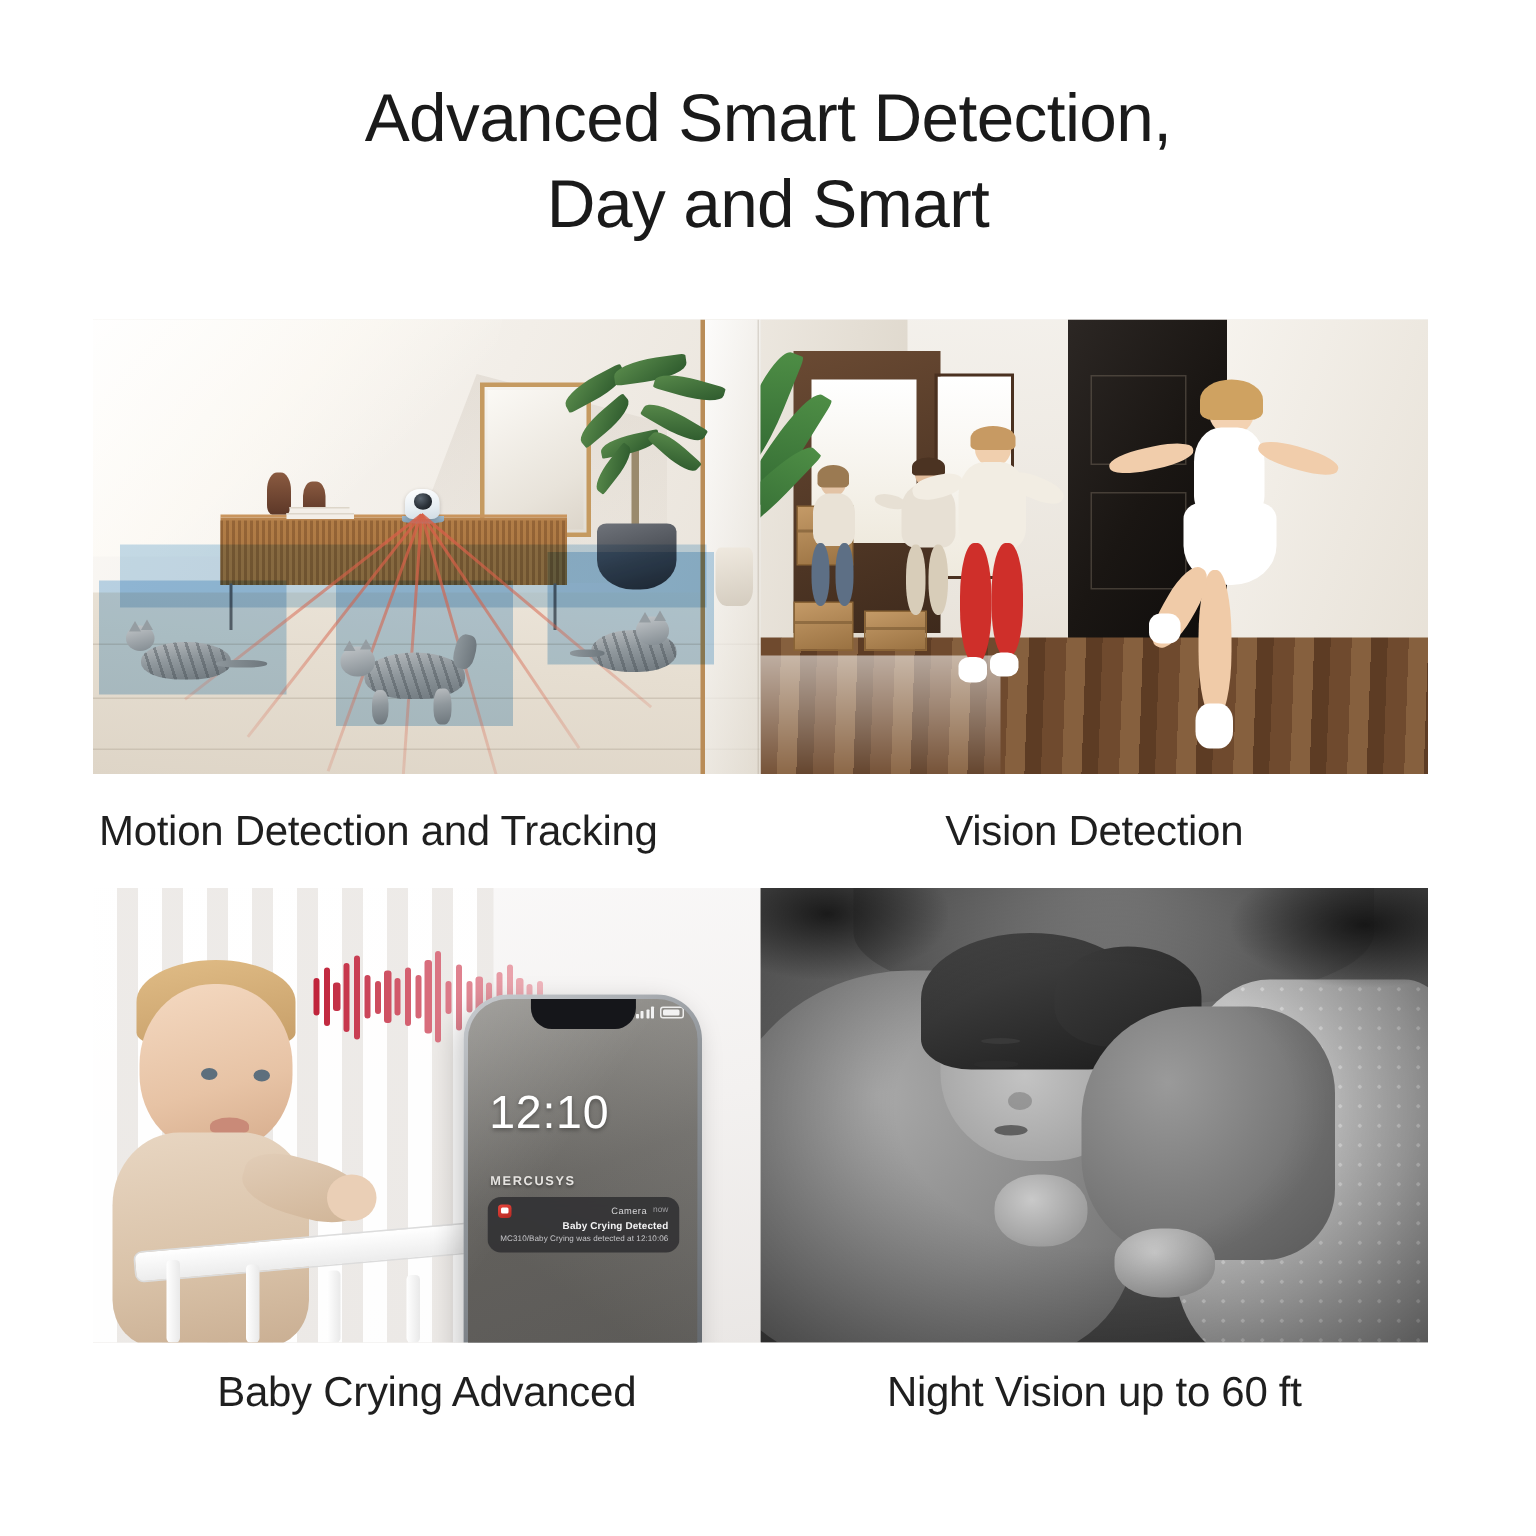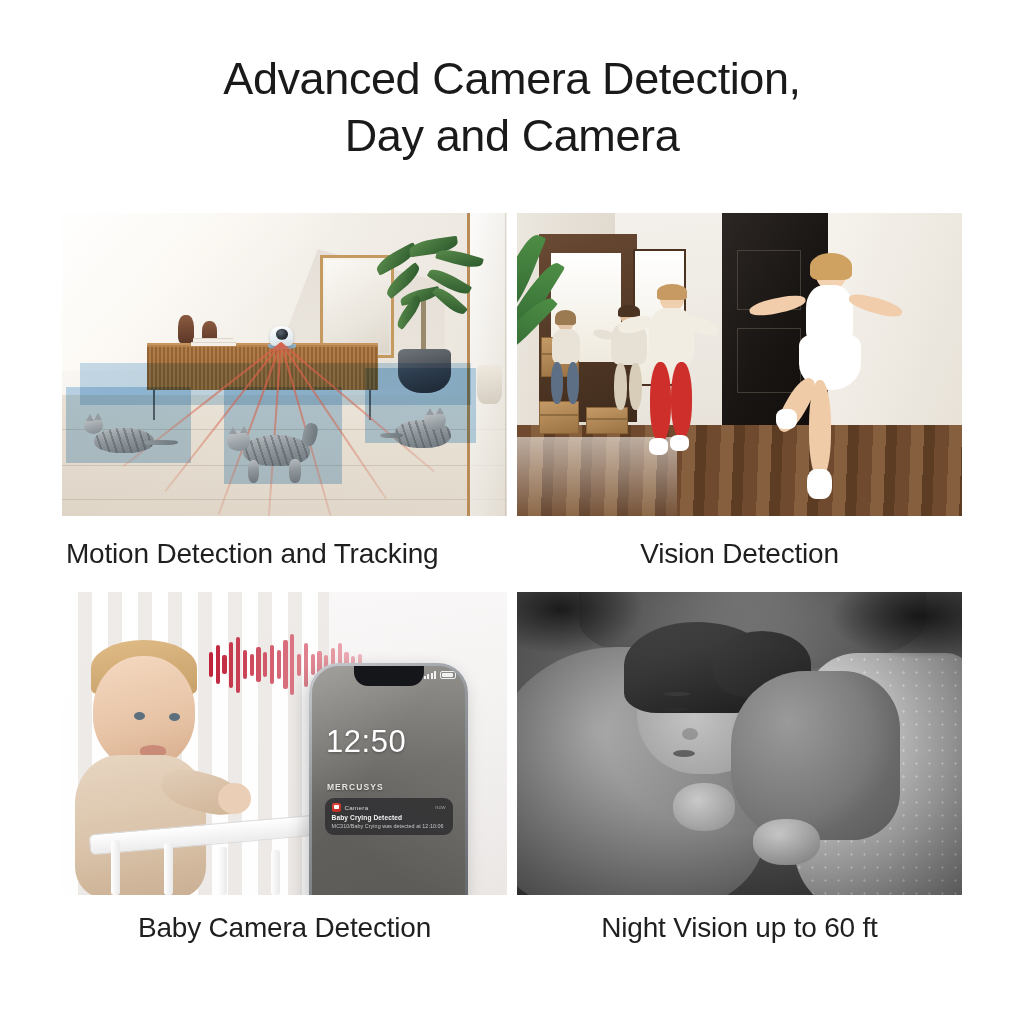--- a/index.html
+++ b/index.html
@@ -20,21 +20,22 @@
   }
   .headline .hl-line { display: block; white-space: pre; }
 
   
   .grid {
     position: absolute; left: 62px; top: 213px;
     width: 900px; height: 748px;
     display: grid;
     grid-template-columns: 445px 445px;
     grid-template-rows: 303px 76px 303px 66px;
-    column-gap: 10px;
+    column-gap: 0;
+    text-align: right;
   }
   .cell-media { position: relative; overflow: hidden; background: #e9e7e4; }
   .caption {
     display: flex; align-items: center; justify-content: center;
     font-size: 28px; color: #1f1f1f; letter-spacing: -0.2px;
     white-space: nowrap;
   }
   .cap-left { justify-content: flex-start; padding-left: 4px; }
 
   
@@ -340,22 +341,22 @@
     position: absolute; inset: 0;
     background: radial-gradient(ellipse at 50% 48%, rgba(0,0,0,0) 42%, rgba(0,0,0,.42) 100%);
   }
 </style>
 </head>
 <body>
 
 <div class="page">
 
   <h1 class="headline">
-    <span class="hl-line">Advanced Camera Detection,</span>
-    <span class="hl-line">Day and Camera</span>
+    <span class="hl-line">Advanced Smart Detection,</span>
+    <span class="hl-line">Day and Smart</span>
   </h1>
 
   <div class="grid">
 
     <div class="cell-media">
       <div class="room">
         <div class="room-wall"></div>
         <div class="sun-shaft"></div>
         <div class="wall-shadow"></div>
         <div class="floor">
@@ -579,21 +580,21 @@
             <div class="notch"></div>
             <div class="status-bar">
               <span class="sig-bars">
                 <i style="height:3px"></i>
                   <i style="height:5px"></i>
                   <i style="height:6.5px"></i>
                   <i style="height:8px"></i>
               </span>
               <span class="battery"></span>
             </div>
-            <div class="lock-time">12:50</div>
+            <div class="lock-time">12:10</div>
             <div class="app-label">MERCUSYS</div>
             <div class="notif-card">
               <div class="notif-head">
                 <span class="notif-appicon"></span>
                 <span class="notif-app">Camera</span>
                 <span class="notif-time">now</span>
               </div>
               <div class="notif-title">Baby Crying Detected</div>
               <div class="notif-body">MC310/Baby Crying was detected at 12:10:06</div>
             </div>
@@ -620,17 +621,17 @@
         <div class="child-eye" style="left:32%;top:38%"></div>
         <div class="child-nose" style="left:37%;top:45%"></div>
         <div class="child-mouth" style="left:35%;top:52%"></div>
         <div class="child-arm"></div>
         <div class="child-hand" style="left:35%;top:63%;width:14%;height:16%"></div>
         <div class="child-hand" style="left:53%;top:75%;width:15%;height:15%"></div>
         <div class="night-vignette"></div>
       </div>
     </div>
 
-    <div class="caption">Baby Camera Detection</div>
+    <div class="caption">Baby Crying Advanced</div>
     <div class="caption">Night Vision up to 60 ft</div>
 
   </div>
 </div>
 
 </body></html>

